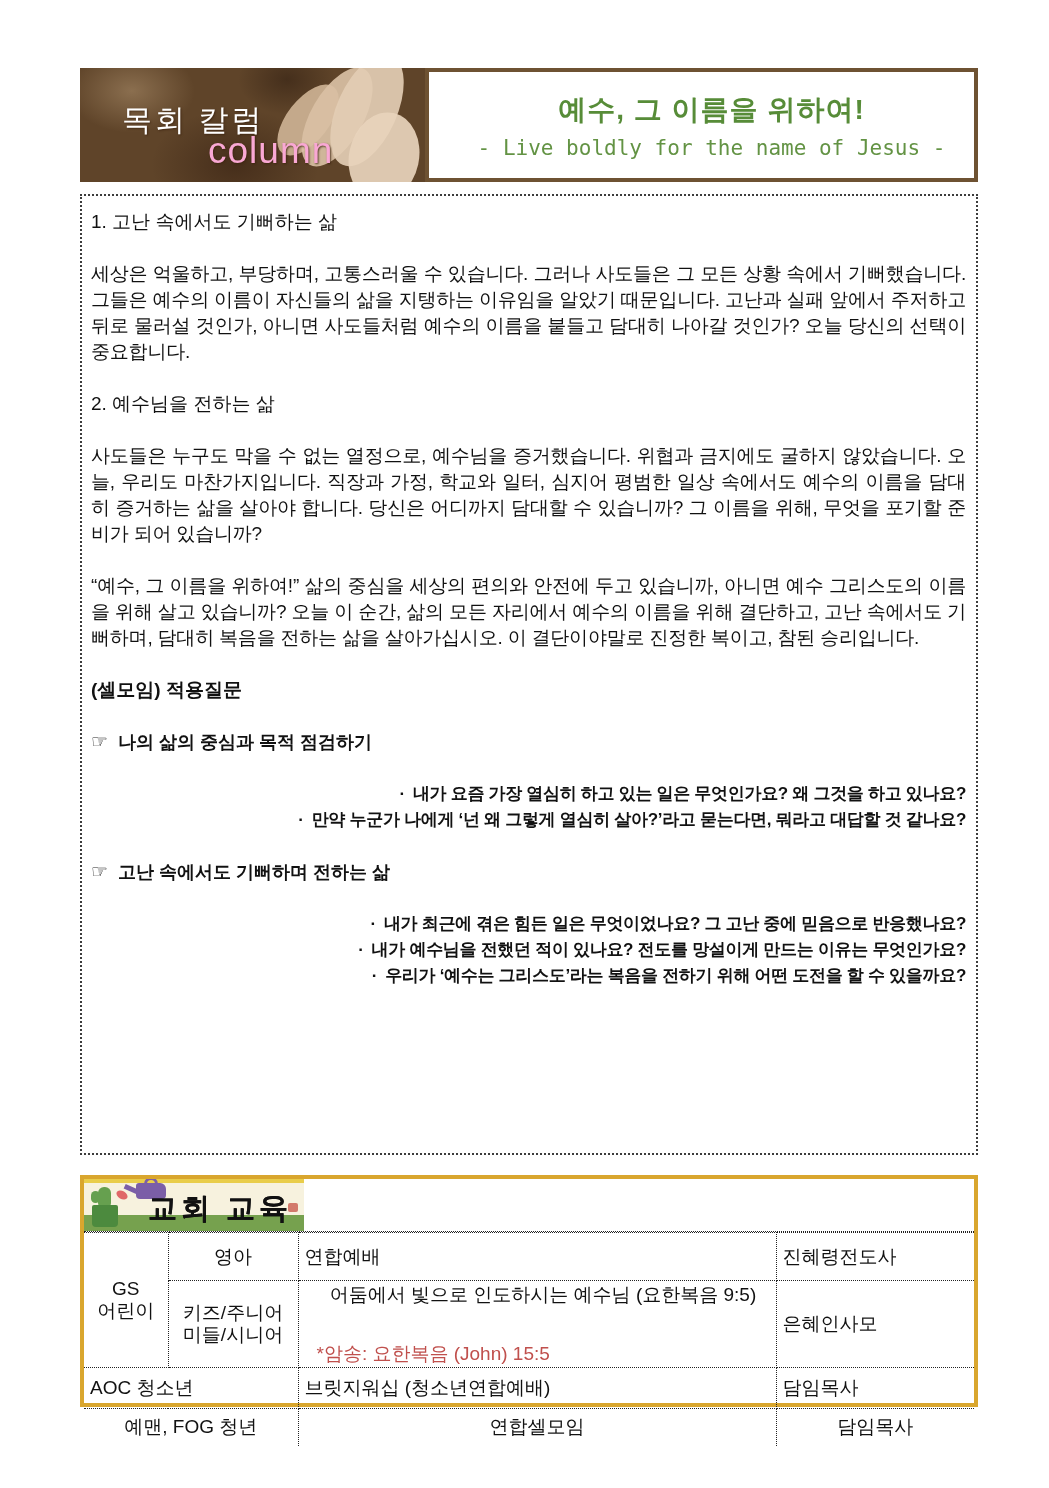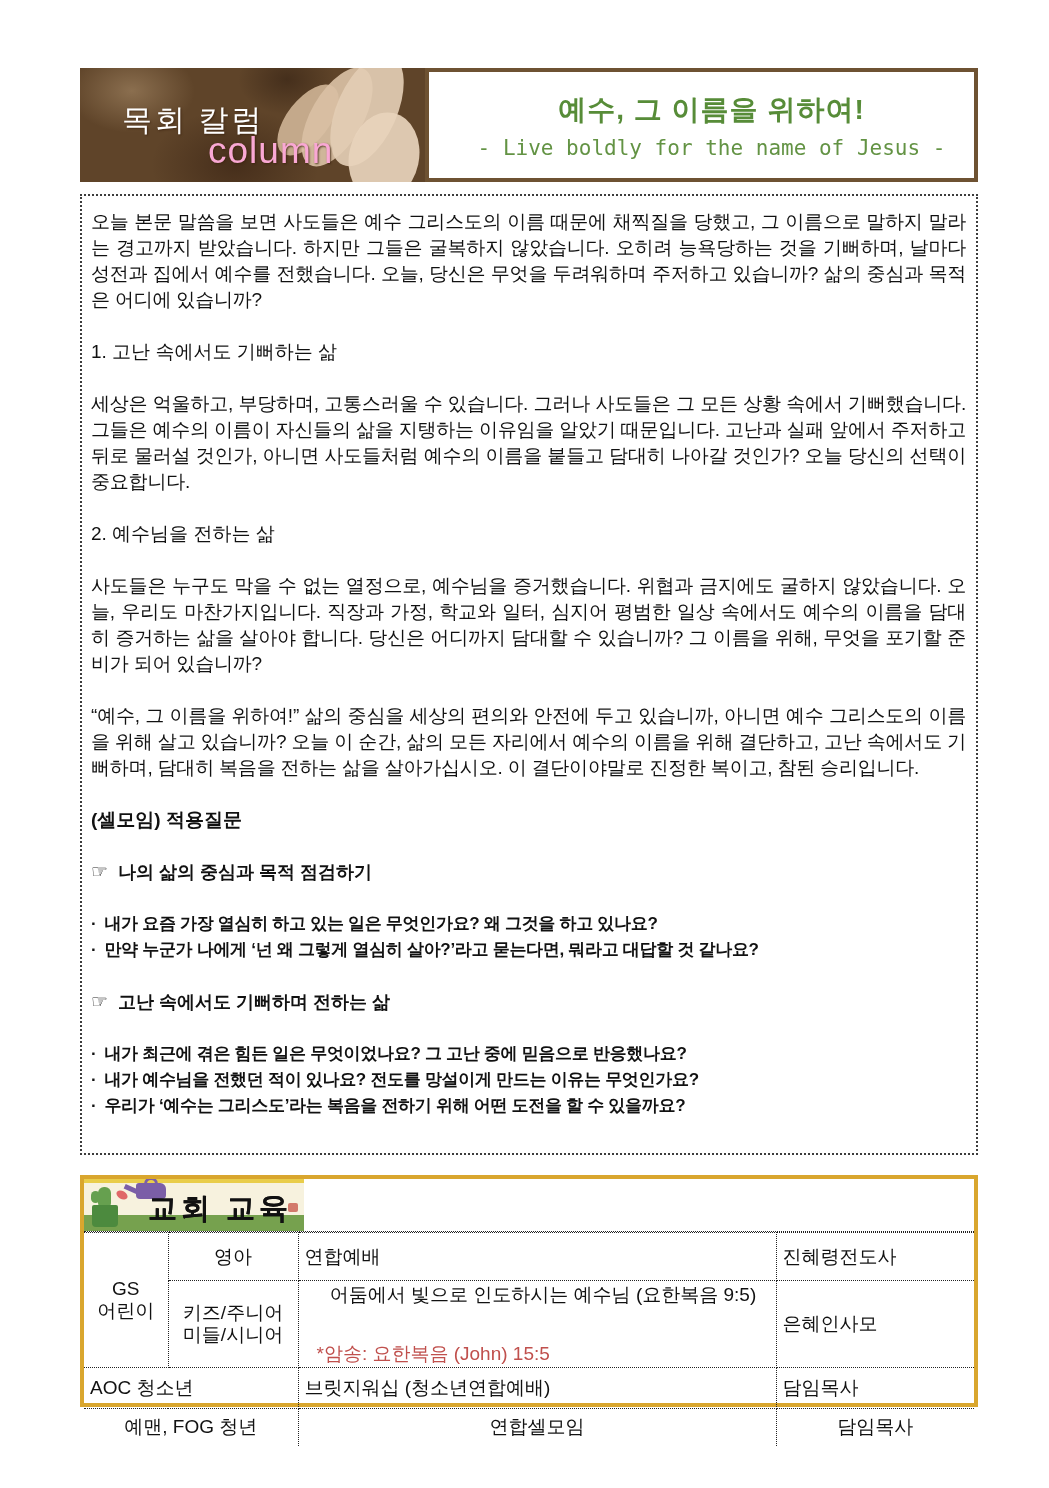--- a/index.html
+++ b/index.html
@@ -62,21 +62,21 @@
   }
   .para, .subhead, .boldline, .pointer, .qline {
     font-size: 19px; line-height: 26px; color: #111111;
   }
   .para { text-align: justify; word-break: break-all; margin-bottom: 26px; letter-spacing: -0.2px; }
   .subhead { margin-bottom: 26px; }
   .boldline { font-weight: bold; margin-bottom: 26px; }
   .pointer { font-weight: bold; font-size: 18px; margin-bottom: 26px; }
   .pointer .pointer-icon { font-weight: normal; font-size: 19px; margin-right: 10px; color:#222; }
   .qgroup { margin-bottom: 26px; }
-  .qline { font-weight: bold; font-size: 17px; letter-spacing: -0.3px; }
+  .qline { font-weight: bold; font-size: 17px; letter-spacing: -0.3px; text-align: right; }
   .qline .qdot { margin-right: 8px; font-weight: bold; }
   .qgroup:last-child { margin-bottom: 0; }
 
   
   .edu-box {
     margin-top: 20px; width: 898px; height: 232px;
     border: 4px solid #d9a62e; background: #ffffff;
   }
   .edu-banner-row { height: 53px; border-bottom: 1px dotted #222; position: relative; }
   .edu-banner {
@@ -132,21 +132,20 @@
       <div class="banner-kr">목회 칼럼</div>
       <div class="banner-en">column</div>
     </div>
     <div class="title-box">
       <div class="title-kr">예수, 그 이름을 위하여!</div>
       <div class="title-en">- Live boldly for the name of Jesus -</div>
     </div>
   </div>
 
   <div class="column-box">
-      <p class="para">오늘 본문 말씀을 보면 사도들은 예수 그리스도의 이름 때문에 채찍질을 당했고, 그 이름으로 말하지 말라는 경고까지 받았습니다. 하지만 그들은 굴복하지 않았습니다. 오히려 능욕당하는 것을 기뻐하며, 날마다 성전과 집에서 예수를 전했습니다. 오늘, 당신은 무엇을 두려워하며 주저하고 있습니까? 삶의 중심과 목적은 어디에 있습니까?</p>
       <p class="subhead">1. 고난 속에서도 기뻐하는 삶</p>
       <p class="para">세상은 억울하고, 부당하며, 고통스러울 수 있습니다. 그러나 사도들은 그 모든 상황 속에서 기뻐했습니다. 그들은 예수의 이름이 자신들의 삶을 지탱하는 이유임을 알았기 때문입니다. 고난과 실패 앞에서 주저하고 뒤로 물러설 것인가, 아니면 사도들처럼 예수의 이름을 붙들고 담대히 나아갈 것인가? 오늘 당신의 선택이 중요합니다.</p>
       <p class="subhead">2. 예수님을 전하는 삶</p>
       <p class="para">사도들은 누구도 막을 수 없는 열정으로, 예수님을 증거했습니다. 위협과 금지에도 굴하지 않았습니다. 오늘, 우리도 마찬가지입니다. 직장과 가정, 학교와 일터, 심지어 평범한 일상 속에서도 예수의 이름을 담대히 증거하는 삶을 살아야 합니다. 당신은 어디까지 담대할 수 있습니까? 그 이름을 위해, 무엇을 포기할 준비가 되어 있습니까?</p>
       <p class="para">“예수, 그 이름을 위하여!” 삶의 중심을 세상의 편의와 안전에 두고 있습니까, 아니면 예수 그리스도의 이름을 위해 살고 있습니까? 오늘 이 순간, 삶의 모든 자리에서 예수의 이름을 위해 결단하고, 고난 속에서도 기뻐하며, 담대히 복음을 전하는 삶을 살아가십시오. 이 결단이야말로 진정한 복이고, 참된 승리입니다.</p>
       <p class="boldline">(셀모임) 적용질문</p>
       <p class="pointer"><span class="pointer-icon">☞</span><span class="pointer-text">나의 삶의 중심과 목적 점검하기</span></p>
       <div class="qgroup">
         <p class="qline"><span class="qdot">·</span><span class="qtext">내가 요즘 가장 열심히 하고 있는 일은 무엇인가요? 왜 그것을 하고 있나요?</span></p>
         <p class="qline"><span class="qdot">·</span><span class="qtext">만약 누군가 나에게 ‘넌 왜 그렇게 열심히 살아?’라고 묻는다면, 뭐라고 대답할 것 같나요?</span></p>

